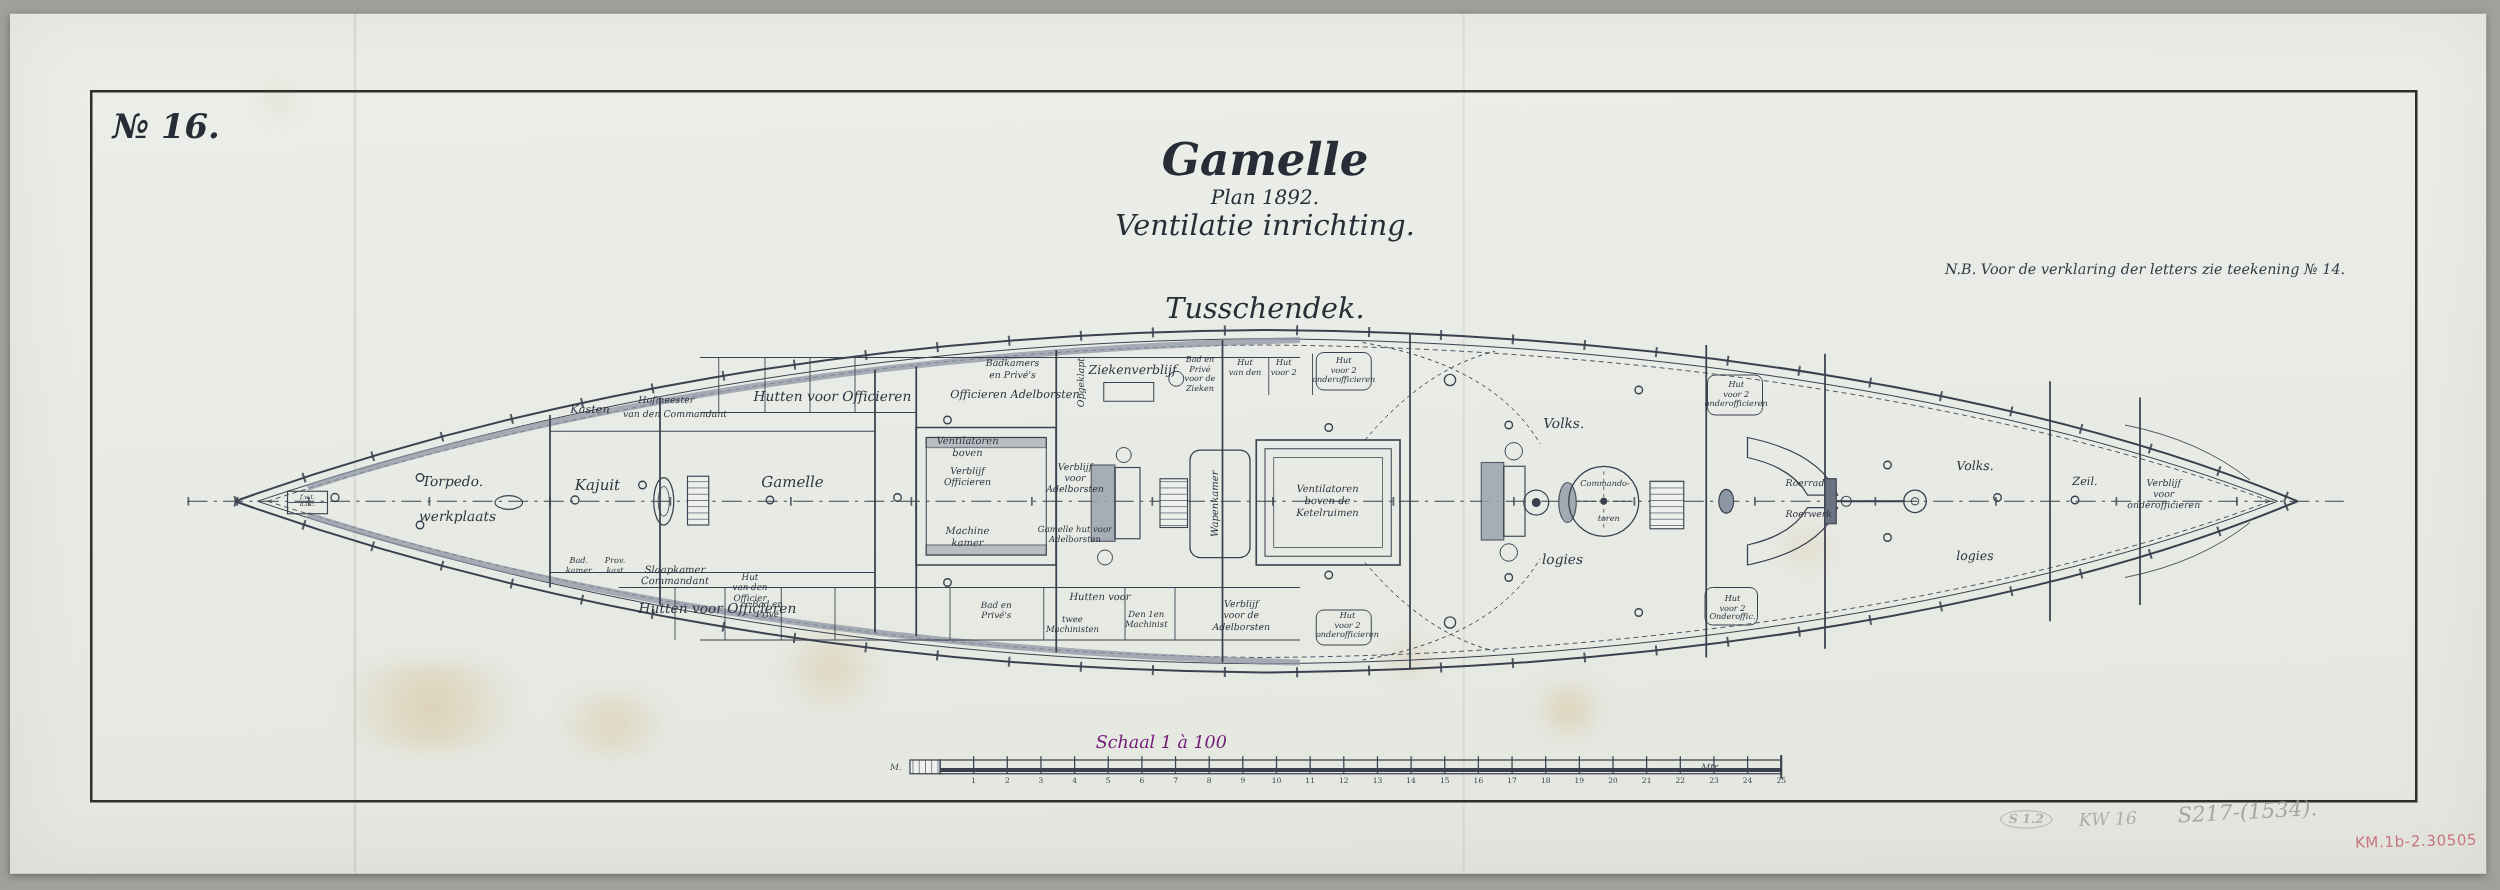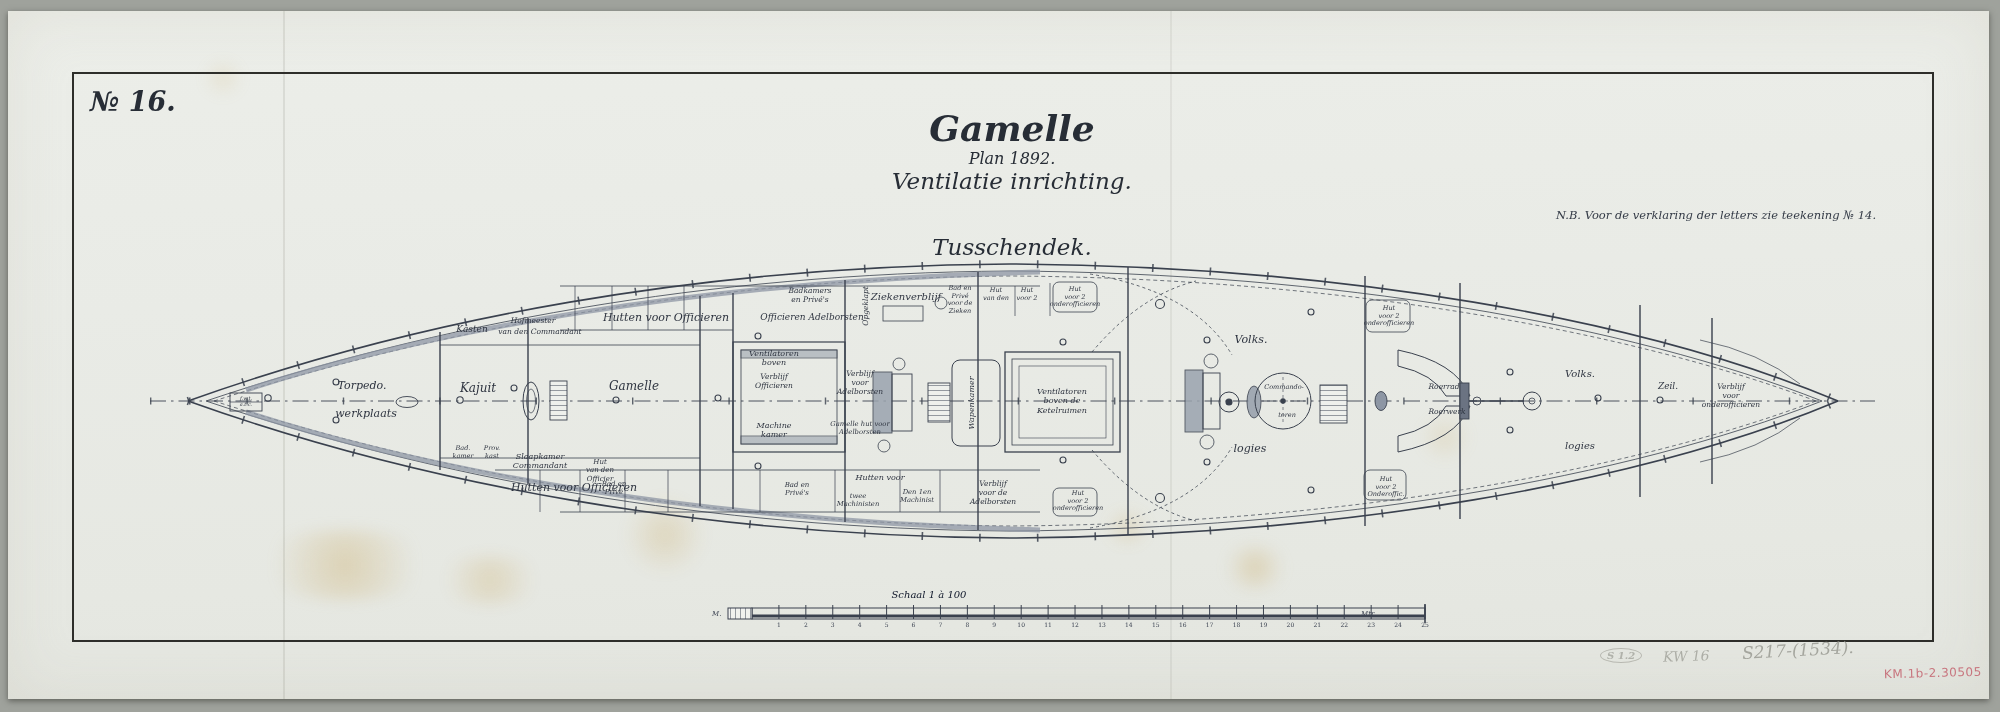--- a/index.html
+++ b/index.html
@@ -13,21 +13,21 @@
   .crease{position:absolute;top:11px;height:688px;width:2px;background:rgba(115,115,100,.14);}
   .stain{position:absolute;border-radius:50%;filter:blur(7px);background:radial-gradient(circle,rgba(203,174,108,.38),rgba(203,174,108,0) 70%);}
   .lbl{position:absolute;transform:translate(-50%,-50%);color:#2e3440;font-style:italic;
        text-align:center;line-height:1.18;white-space:pre-line;pointer-events:none;}
   .titleblock{position:absolute;left:1012px;top:0;width:0;}
   .t-main{position:absolute;transform:translate(-50%,-50%);white-space:nowrap;color:#272d36;font-style:italic;}
   .no16{position:absolute;left:90px;top:86px;font-size:27px;font-weight:bold;font-style:italic;color:#272d36;}
   .nb{position:absolute;left:1716px;top:215px;transform:translate(-50%,-50%);font-size:11.5px;
       font-style:italic;color:#333a46;white-space:nowrap;}
   .caption{position:absolute;left:929px;top:594px;transform:translate(-50%,-50%);
-           font-size:10px;font-style:italic;color:#0f172a;white-space:nowrap;}
+           font-size:14px;font-style:italic;color:#701a75;white-space:nowrap;}
   .ruler{position:absolute;left:0;top:0;}
   .ruler-num{position:absolute;transform:translate(-50%,0);font-size:6px;color:#3a4150;font-family:"DejaVu Serif",serif;}
   .unit{position:absolute;font-size:7px;font-style:italic;color:#3a4150;}
   .pencil{position:absolute;color:#96978f;font-style:italic;white-space:nowrap;}
   .stamp-ink{position:absolute;color:#c4636f;font-family:"DejaVu Sans",sans-serif;
              font-size:12px;letter-spacing:.5px;transform:rotate(-1.5deg);opacity:.85;white-space:nowrap;}
   .circled{border:1.2px solid #a2a29a;border-radius:50%;padding:1px 6px;font-weight:bold;}
   svg{position:absolute;left:0;top:0;}
 </style>
 </head>

